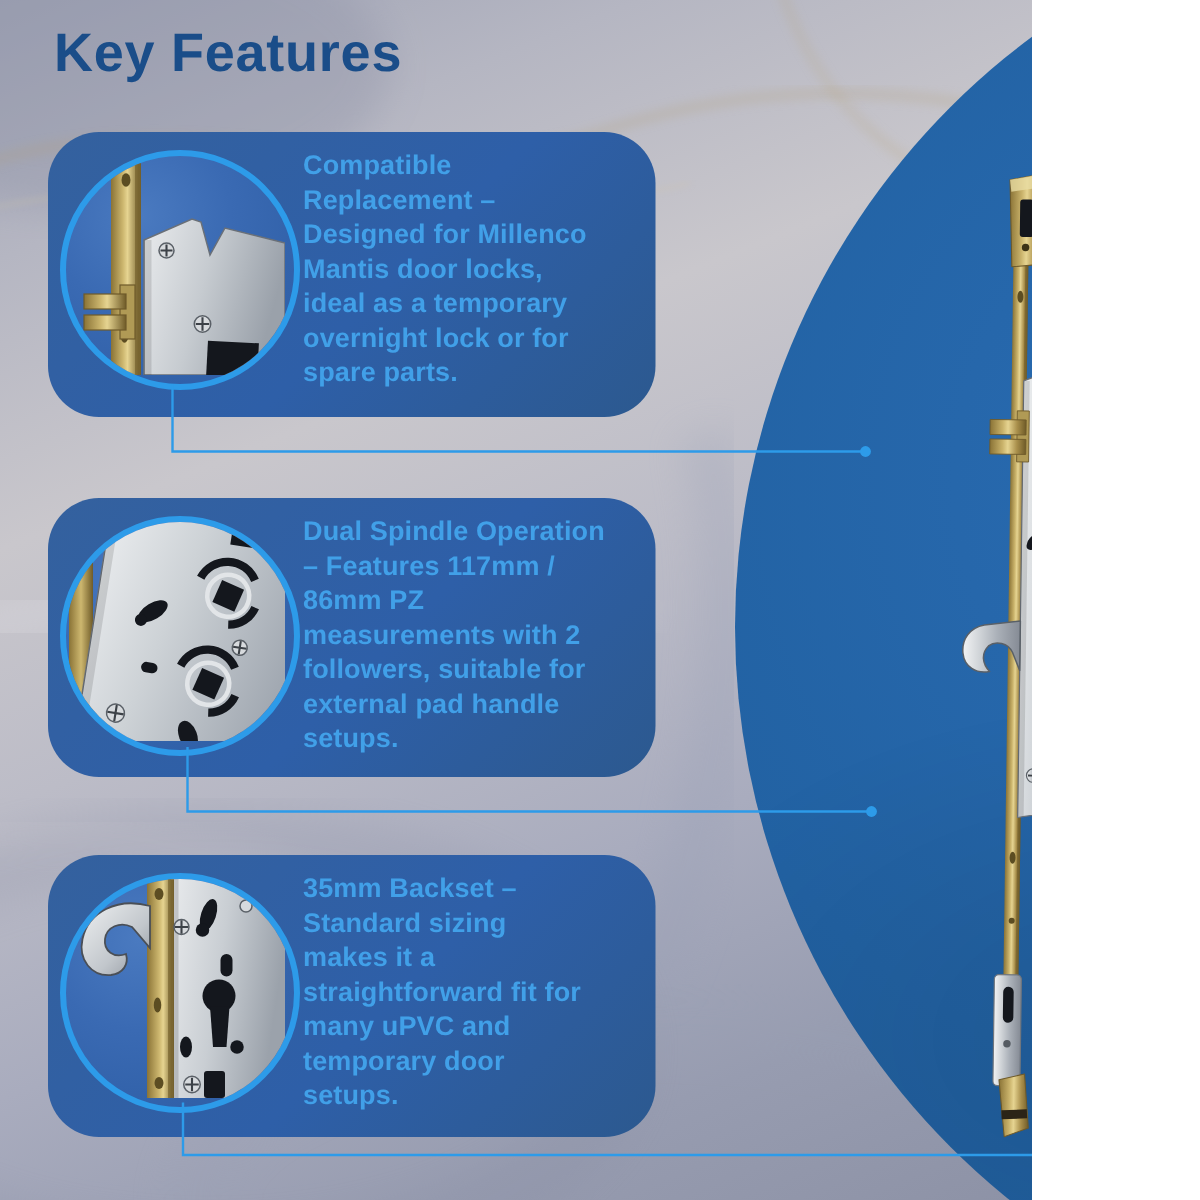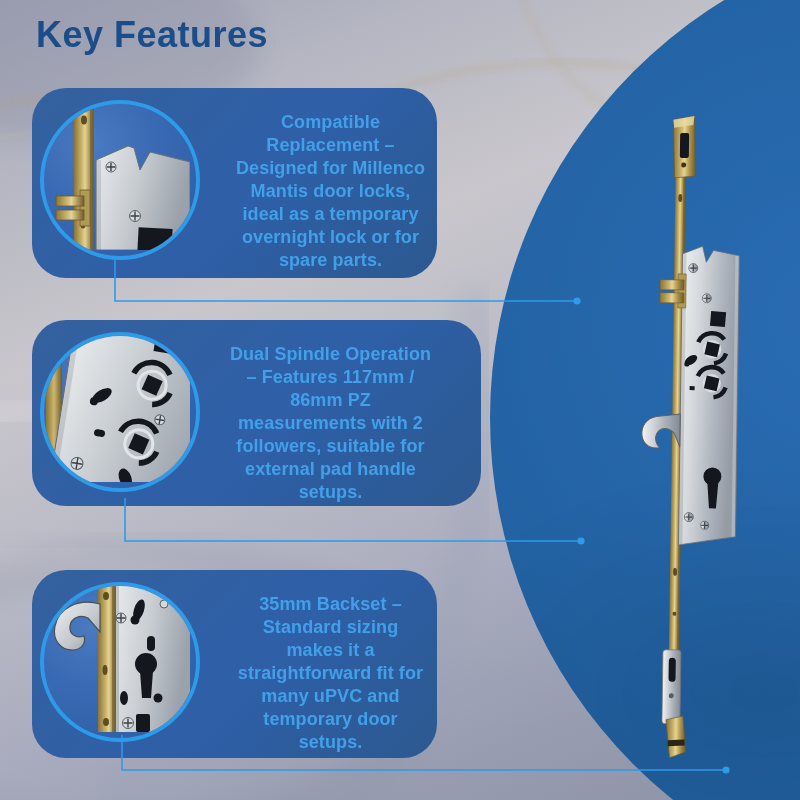--- a/index.html
+++ b/index.html
@@ -4,42 +4,42 @@
 <style>
   :root{
     --accent:#2d9be9;
     --card-bg:#2e5fa8;
     --hero-circle:#2262a3;
     --title-text:#1a4d89;
     --feature-text:#41a0e8;
   }
   html,body{margin:0;padding:0;}
   body{width:800px;height:800px;font-family:"Liberation Sans",sans-serif;}
-  .canvas{position:relative;width:800px;height:800px;overflow:hidden;
-    background:linear-gradient(158deg,#9ea2b4 0%,#b5b6c2 16%,#c9c7cc 34%,#bcbcc7 50%,#a9acbe 68%,#979cb0 85%,#8d92a6 100%);text-align:center;}
+  .canvas{position:relative;width:688px;height:800px;overflow:hidden;
+    background:linear-gradient(158deg,#9ea2b4 0%,#b5b6c2 16%,#c9c7cc 34%,#bcbcc7 50%,#a9acbe 68%,#979cb0 85%,#8d92a6 100%);}
   .veins{position:absolute;left:0;top:0;z-index:1;pointer-events:none;}
   .hero-circle{position:absolute;left:490px;top:-72px;width:980px;height:980px;border-radius:50%;z-index:2;
     background:radial-gradient(circle at 36% 40%, #2a6cb3 0%, var(--hero-circle) 48%, #1c568f 100%);}
   .hero-circle::after{content:"";position:absolute;inset:0;border-radius:inherit;
     background:radial-gradient(ellipse 55% 38% at 72% 56%, rgba(255,255,255,.06), transparent 70%),
                radial-gradient(ellipse 50% 32% at 28% 78%, rgba(0,0,0,.10), transparent 72%);}
   .hero-lock{position:absolute;left:600px;top:102px;z-index:3;}
   .page-title{position:absolute;left:36px;top:14px;z-index:5;margin:0;
     font-size:36px;font-weight:700;letter-spacing:.5px;color:var(--title-text);}
   .connectors{position:absolute;left:0;top:0;z-index:6;pointer-events:none;}
   .card{position:absolute;left:32px;width:405px;border-radius:34px;z-index:4;
     background:linear-gradient(135deg,#34619e 0%,var(--card-bg) 55%,#2c598f 100%);}
   .card-1{top:88px;height:190px;}
-  .card-2{top:320px;height:186px;padding-left:44px;}
+  .card-2{top:332px;height:186px;}
   .card-3{top:570px;height:188px;}
   .thumb{position:absolute;left:8px;top:12px;width:152px;height:152px;border-radius:50%;
     border:4px solid var(--accent);overflow:hidden;
     background:radial-gradient(circle at 32% 26%, #4a7ac0 0%, #3a6ab3 40%, #2b5ba2 100%);}
   .thumb svg{display:block;}
-  .feature-text{position:absolute;left:170px;top:11px;width:233px;margin:12px;
+  .feature-text{position:absolute;left:170px;top:11px;width:233px;margin:0;
     font-size:18px;font-weight:700;line-height:23px;letter-spacing:.1px;
     color:var(--feature-text);white-space:pre-line;}
 </style>
 </head>
 <body>
 
 <div class="canvas">
 
   <svg class="veins" width="800" height="800" viewBox="0 0 800 800">
     <defs>

